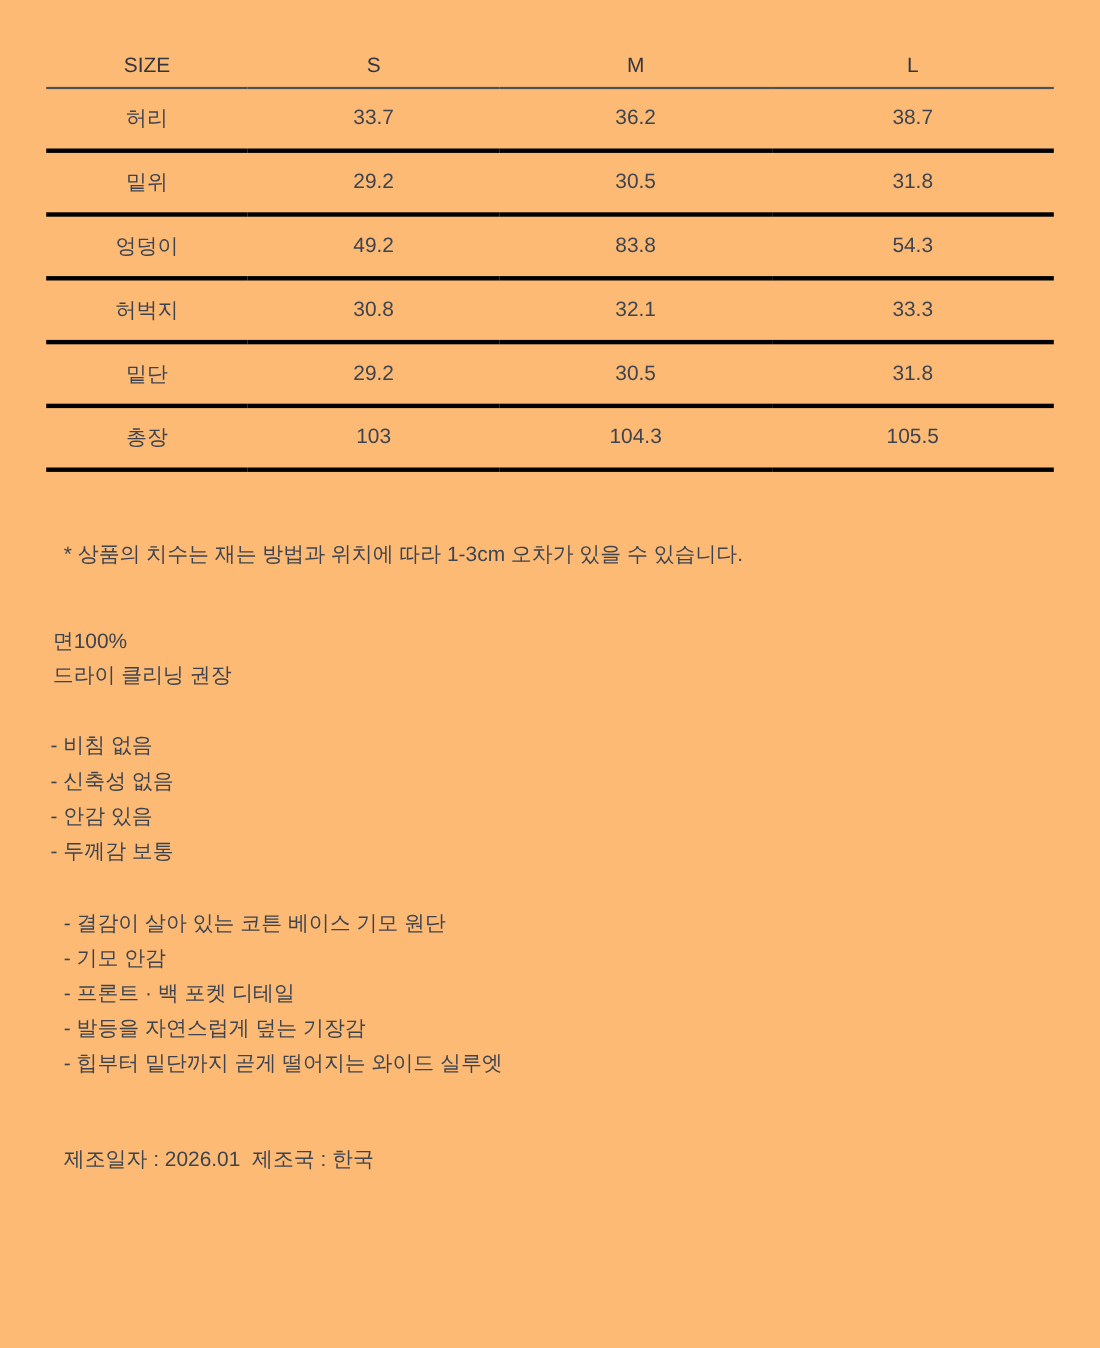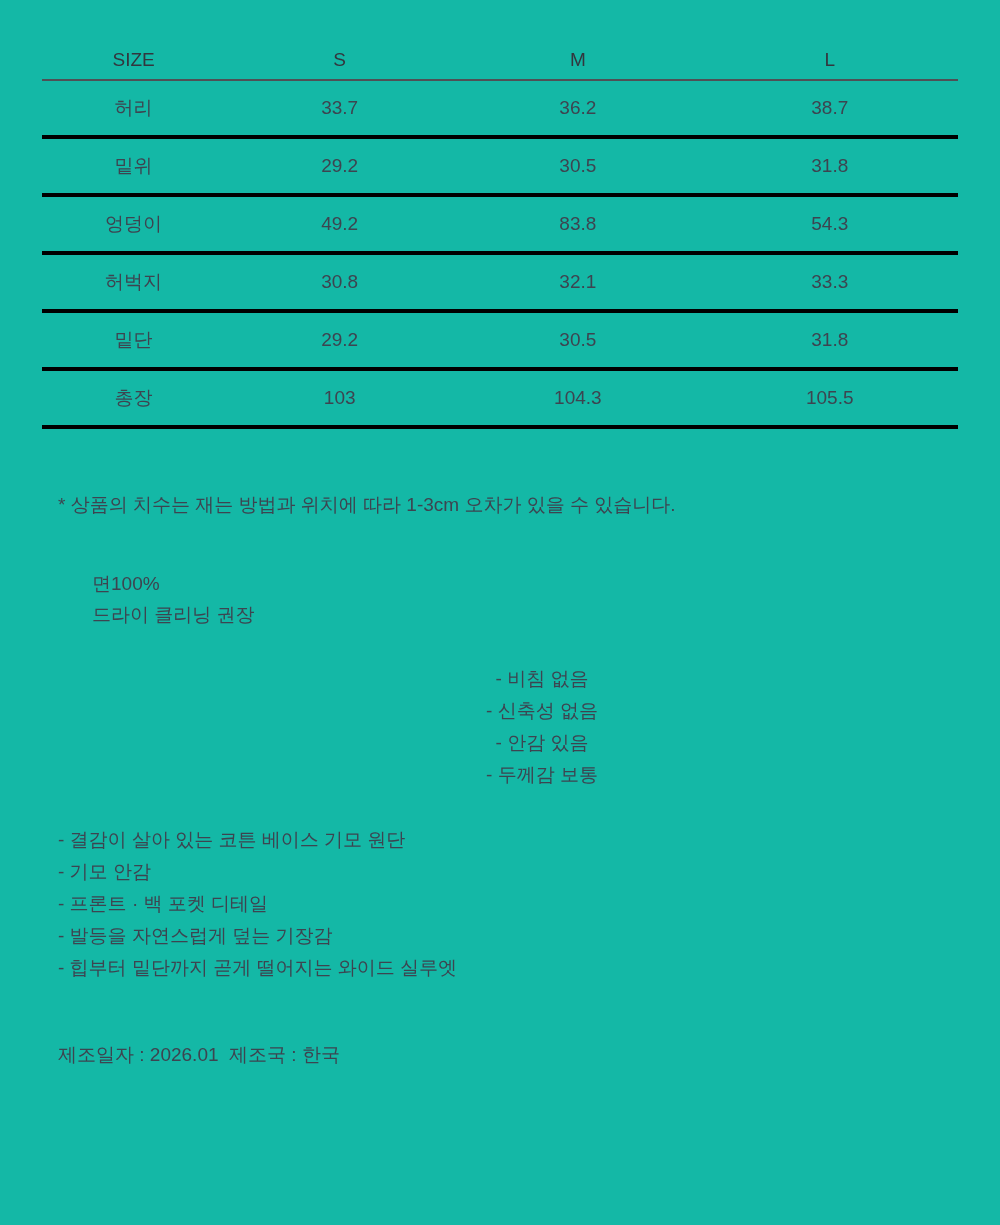--- a/index.html
+++ b/index.html
@@ -4,21 +4,21 @@
 <style>
   html, body {
     margin: 0;
     padding: 0;
     background: #ffffff;
   }
   .page {
     position: relative;
     width: 1000px;
     height: 1225px;
-    background: #14b8a6;
+    background: #fdba74;
     font-family: "Liberation Sans", "DejaVu Sans", sans-serif;
     color: #3d4450;
     overflow: hidden;
   }
   
   table.size-table {
     border-collapse: collapse;
     width: 916px;
     margin: 40px 0 0 42px;
     table-layout: fixed;
@@ -45,29 +45,28 @@
     border-bottom: 4px solid #000000;
     padding: 0;
   }
   
   .note {
     margin: 65px 0 0 58px;
     font-size: 19px;
     line-height: 22px;
   }
   .fabric {
-    margin: 52px 0 0 92px;
+    margin: 52px 0 0 48px;
     font-size: 19px;
     line-height: 31px;
   }
   .features-1 {
-    margin: 33px 0 0 84px;
+    margin: 33px 0 0 46px;
     font-size: 19px;
     line-height: 32px;
-    text-align: center;
   }
   .features-2 {
     margin: 33px 0 0 58px;
     font-size: 19px;
     line-height: 32px;
   }
   .manufacture {
     margin: 60px 0 0 58px;
     font-size: 19px;
     line-height: 22px;

